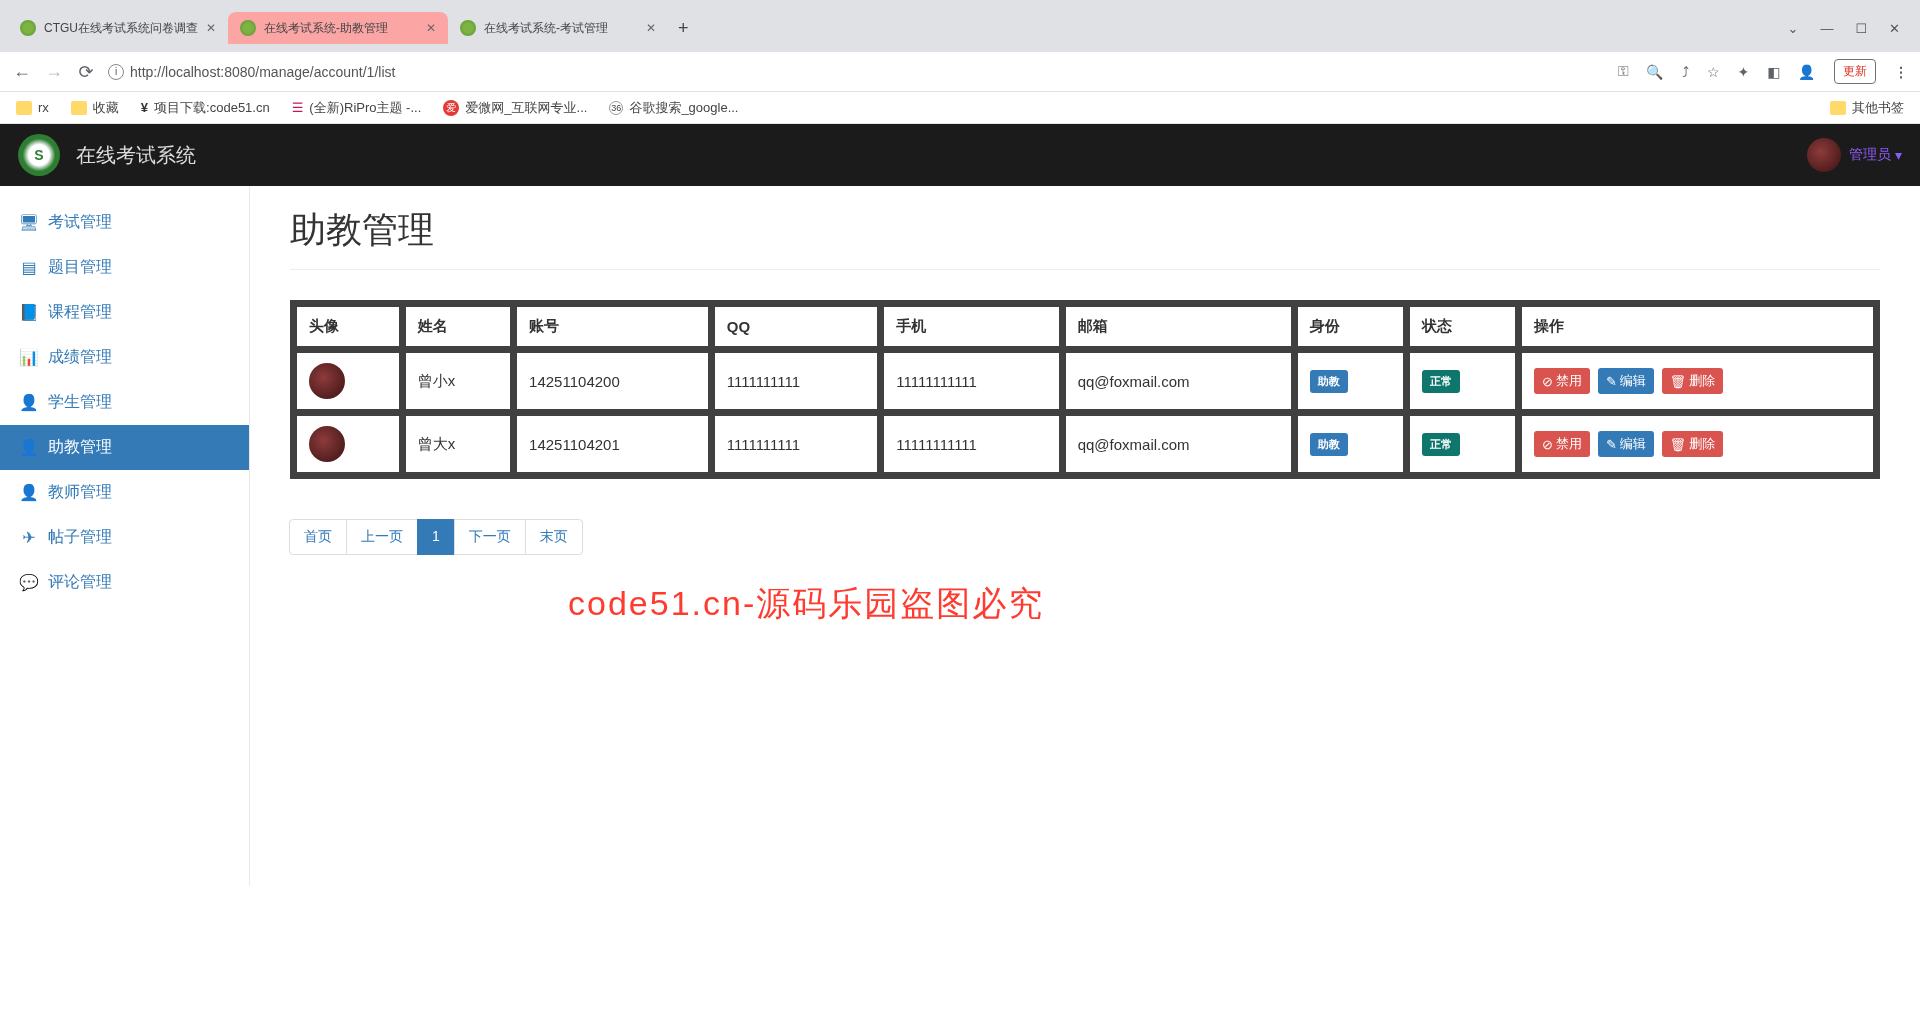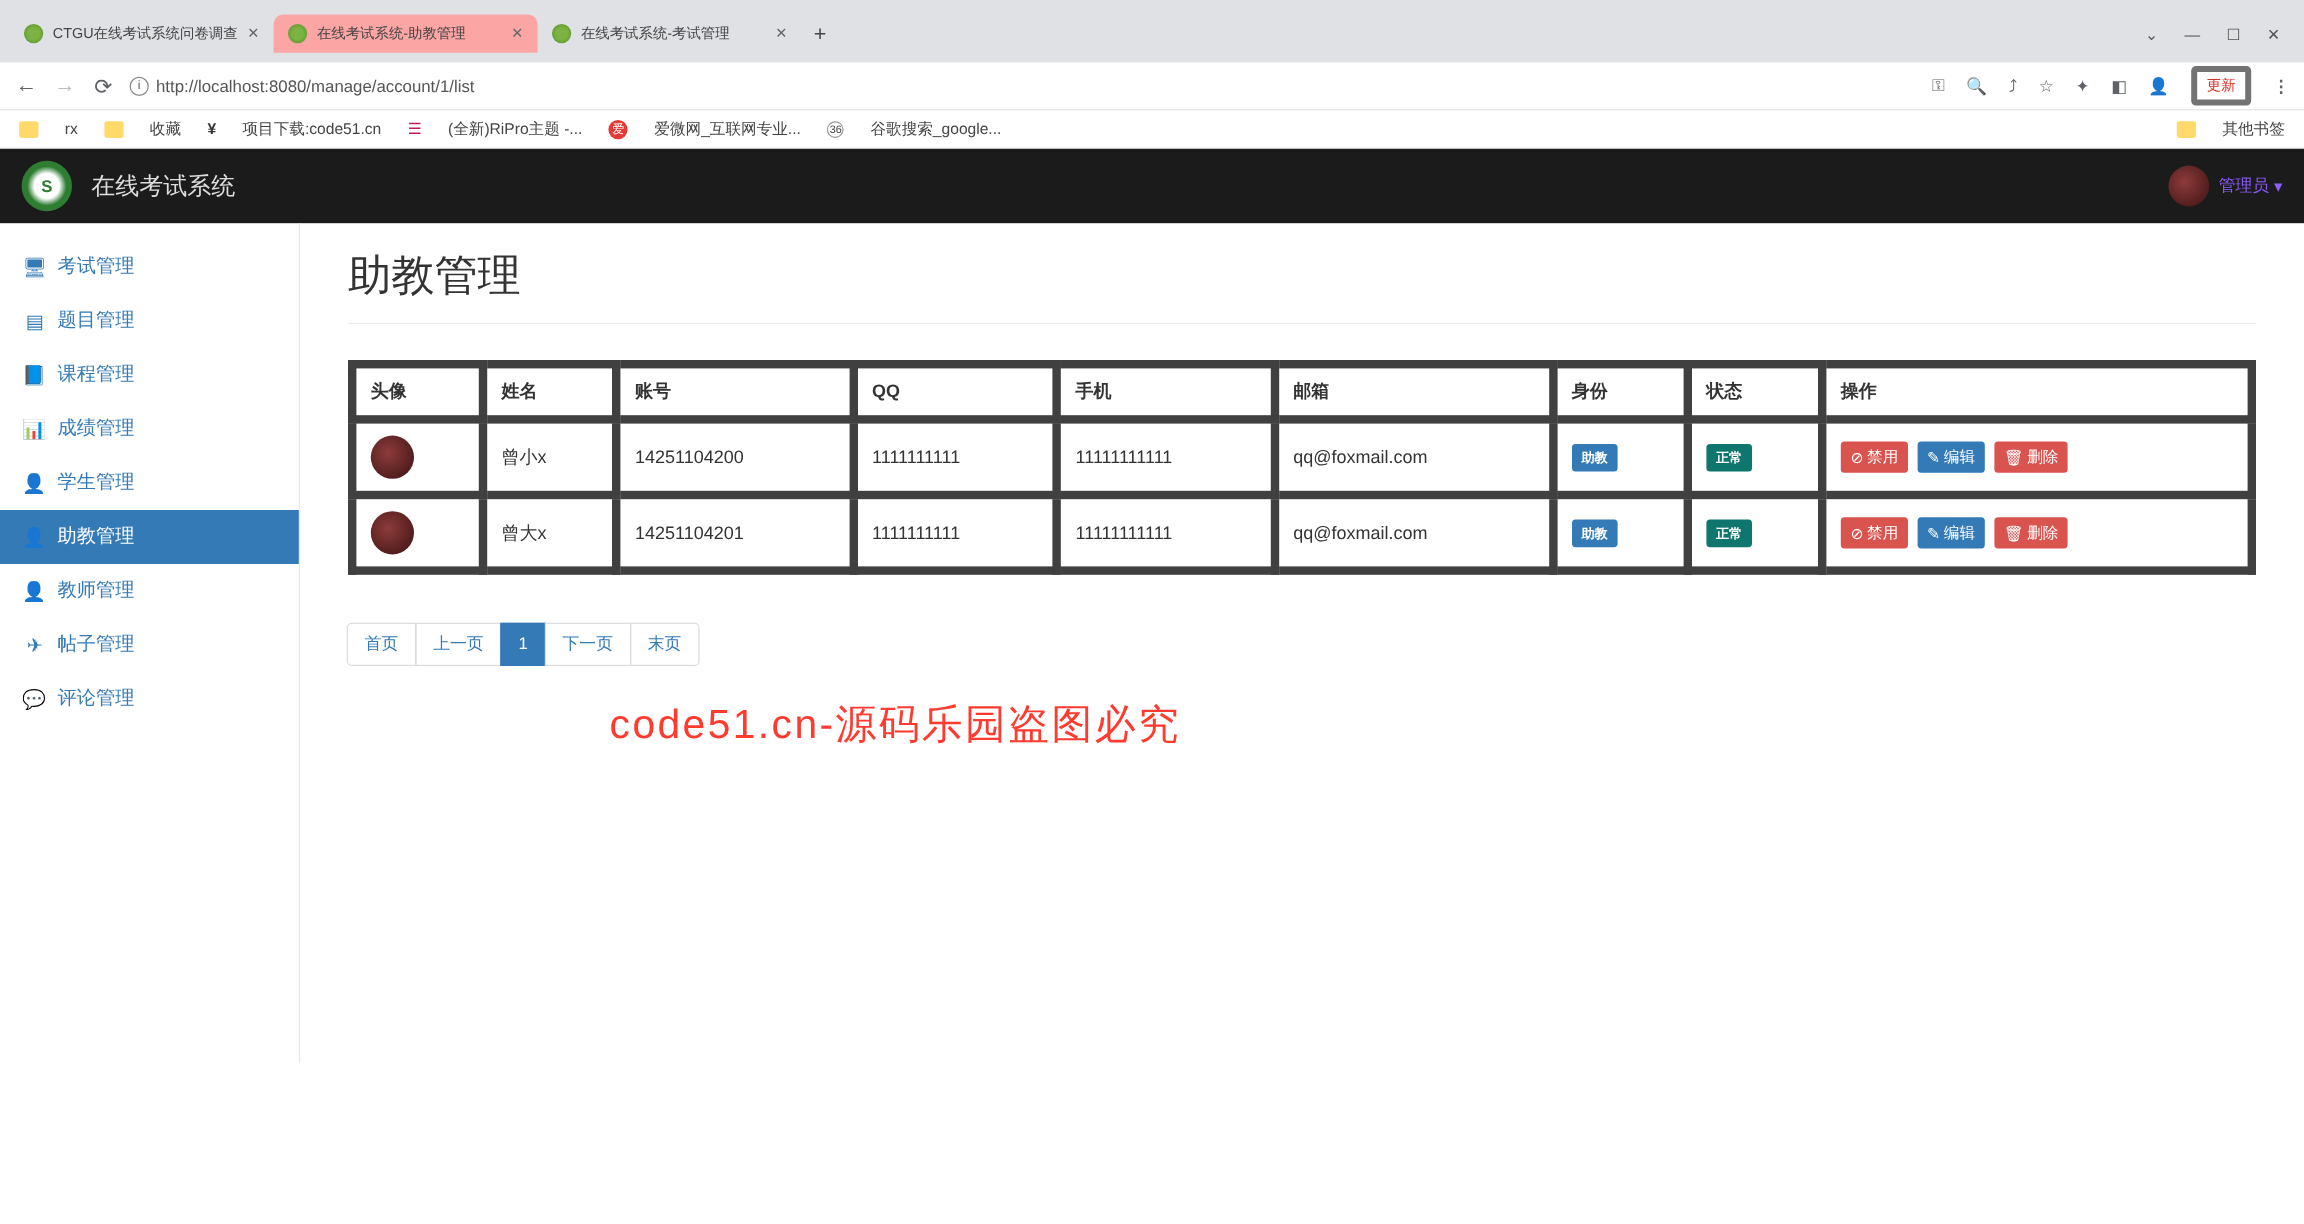--- a/index.html
+++ b/index.html
@@ -17,25 +17,25 @@
 .tabbar .spacer { flex: 1; }
 .winctrl { display: flex; gap: 22px; padding-right: 12px; color: #555; }
 .winctrl span { cursor: pointer; font-size: 13px; }
 
 .addrrow { display: flex; align-items: center; gap: 12px; height: 40px; background: #fff; padding: 0 12px; border-bottom: 1px solid #e0e0e0; }
 .navbtn { color: #5f6368; cursor: pointer; font-size: 18px; width: 20px; text-align: center; }
 .navbtn.disabled { color: #bbb; }
 .urlbox { flex: 1; display: flex; align-items: center; gap: 6px; color: #555; font-size: 14px; }
 .urlbox .info { border: 1px solid #888; border-radius: 50%; width: 16px; height: 16px; display: inline-flex; align-items: center; justify-content: center; font-size: 10px; }
 .addr-icons { display: flex; align-items: center; gap: 18px; color: #5f6368; }
-.update-btn { border: 5px solid #737373; color: #d93025; padding: 3px 8px; border-radius: 4px; font-size: 12px; cursor: pointer; }
+.update-btn { border: 1px solid #737373; color: #d93025; padding: 3px 8px; border-radius: 4px; font-size: 12px; cursor: pointer; }
 .addr-icons .more { font-weight: bold; }
 
 .bmbar { display: flex; align-items: center; gap: 22px; height: 32px; padding: 0 16px; background: #fff; border-bottom: 1px solid #e5e5e5; font-size: 13px; color: #444; }
-.bmbar .bm { display: flex; align-items: center; gap: 22px; cursor: pointer; }
+.bmbar .bm { display: flex; align-items: center; gap: 6px; cursor: pointer; }
 .bmbar .foldericon { width: 16px; height: 14px; background: #ffd96a; border-radius: 2px; }
 .bmbar .spacer { flex: 1; }
 
 
 .app-navbar { height: 62px; background: #1b1b1b; color: #fff; display: flex; align-items: center; padding: 0 18px; }
 .app-navbar .logo { width: 42px; height: 42px; border-radius: 50%; background: radial-gradient(circle,#fff 35%,#2e7d32 55%); display: flex; align-items: center; justify-content: center; font-weight: bold; color: #2e7d32; margin-right: 16px; }
 .app-navbar .brand { font-size: 20px; color: #ddd; }
 .app-navbar .spacer { flex: 1; }
 .app-navbar .avatar { width: 34px; height: 34px; border-radius: 50%; background: radial-gradient(circle at 40% 40%, #8d3b3b, #3a1212); margin-right: 8px; }
 .app-navbar .user { color: #8b5cf6; display: flex; align-items: center; gap: 4px; cursor: pointer; }
@@ -66,21 +66,21 @@
 .btn-danger { background: #d9534f; }
 .btn-info { background: #337ab7; }
 .ops { display: flex; gap: 8px; }
 
 .pagination { display: flex; gap: 0; margin-top: 40px; }
 .pagination a { border: 1px solid #ddd; padding: 8px 14px; color: #337ab7; text-decoration: none; margin-left: -1px; cursor: pointer; }
 .pagination a:first-child { border-radius: 4px 0 0 4px; }
 .pagination a:last-child { border-radius: 0 4px 4px 0; }
 .pagination a.active { background: #337ab7; color: #fff; border-color: #337ab7; }
 
-.watermark { position: absolute; top: 395px; left: 508px; color: #ff3b30; font-size: 34px; font-weight: 500; pointer-events: none; letter-spacing: 2px; }
+.watermark { position: absolute; top: 395px; left: 568px; color: #ff3b30; font-size: 34px; font-weight: 500; pointer-events: none; letter-spacing: 2px; }
 .content-wrap { position: relative; }
 </style>
 </head>
 <body>
 
 <div class="chrome">
   <div class="tabbar">
     <div class="tab">
       <span class="favicon"></span>
       <span class="title">CTGU在线考试系统问卷调查</span>

